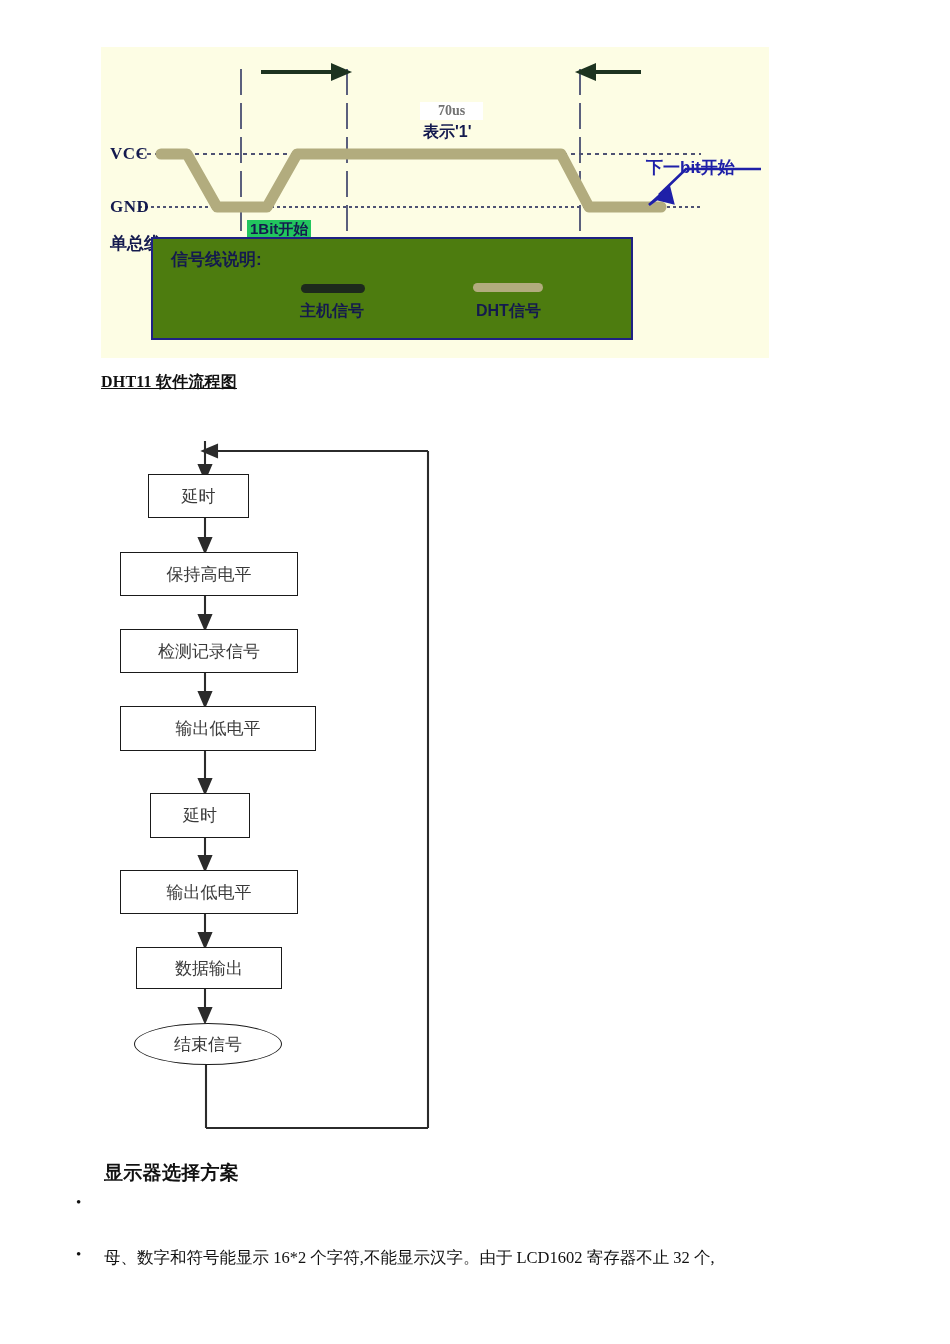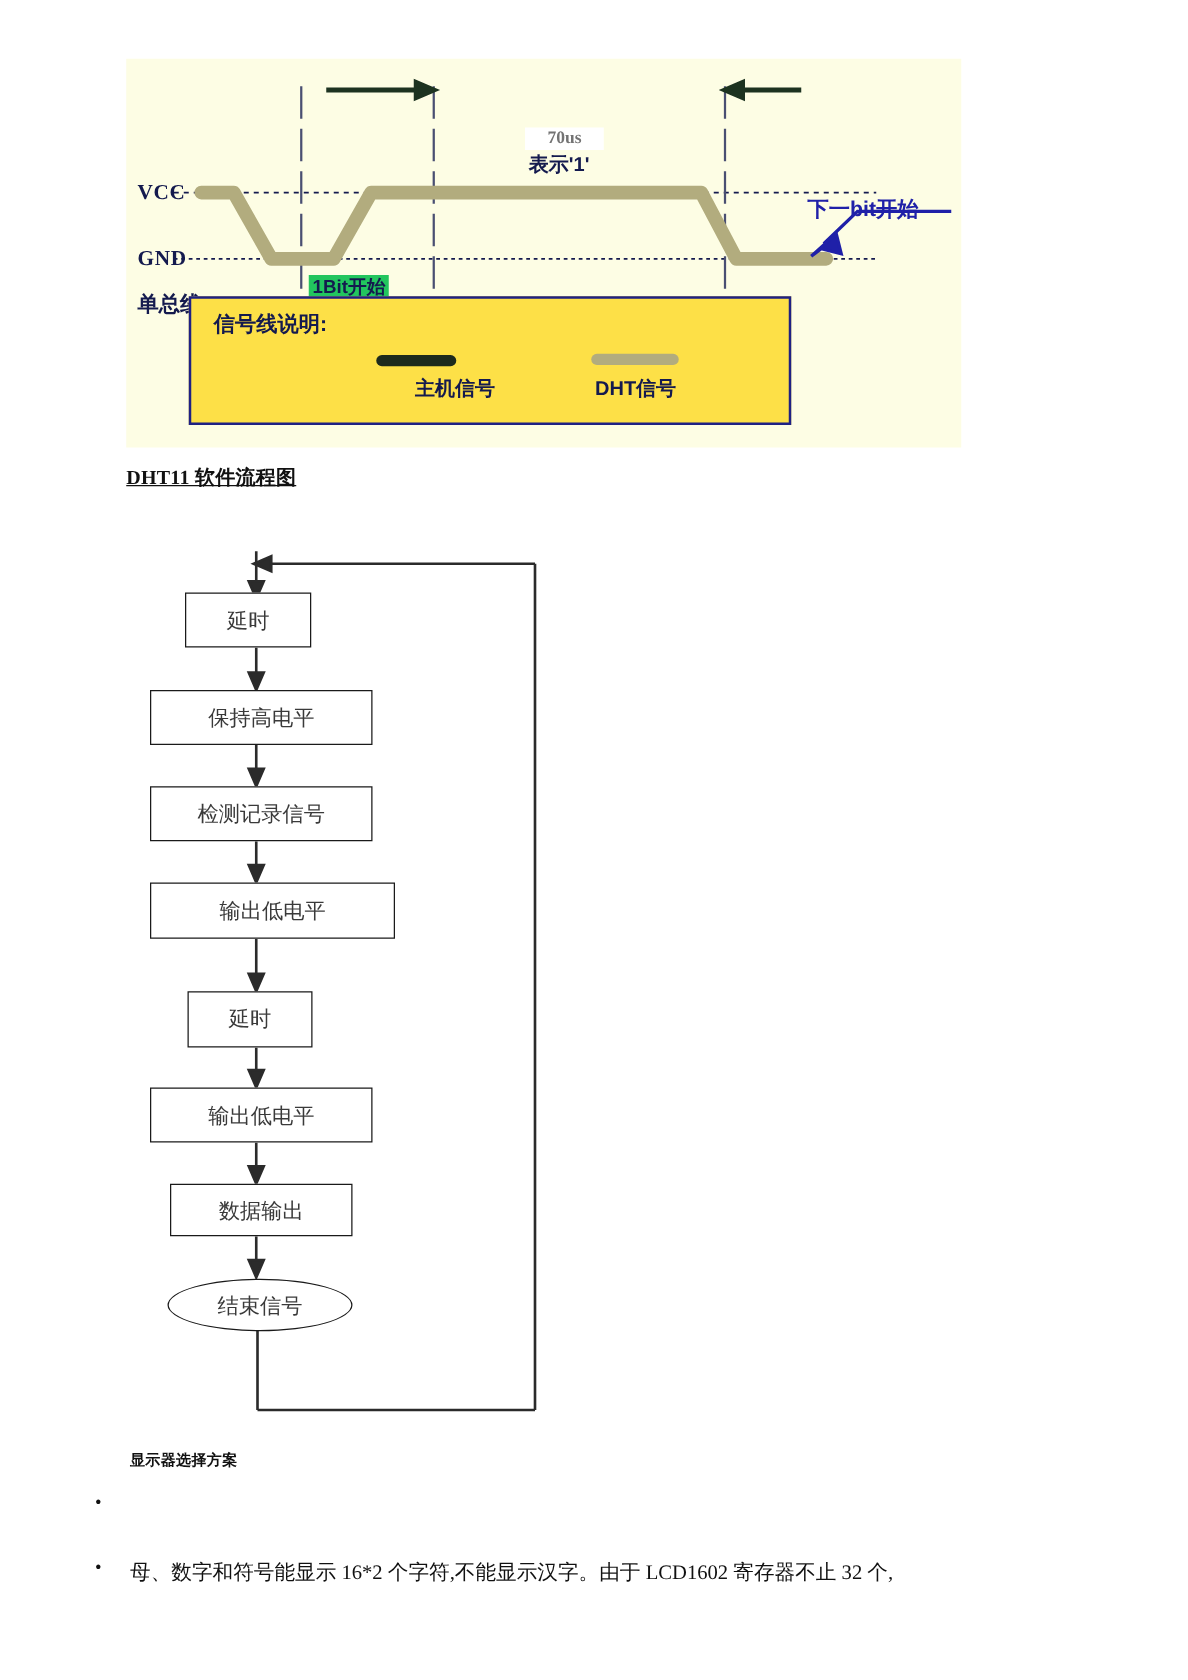--- a/index.html
+++ b/index.html
@@ -29,30 +29,30 @@
   #us70-label{left:319px;top:55px;font-size:14px;background:#ffffff;padding:1px 18px;
              font-family:Liberation Serif, serif;color:#737373;}
   #repr1-label{left:322px;top:75px;font-size:16px;color:#141a4e;
              font-family:"Liberation Sans","DejaVu Sans",sans-serif;}
   #next-bit-label{left:545px;top:97px;font-size:17px;color:#1f20a8;
              font-family:"Liberation Sans","DejaVu Sans",sans-serif;margin-top:12px;}
 
   
   #legend-box{
     position:absolute;left:50px;top:190px;width:482px;height:103px;
-    border:2px solid #1f2183;background:#fde047;box-sizing:border-box;
+    border:2px solid #1f2183;background:#4d7c0f;box-sizing:border-box;
   }
   #legend-title{position:absolute;left:18px;top:9px;font-size:17px;font-weight:bold;color:#141a4e;
              font-family:"Liberation Sans","DejaVu Sans",sans-serif;}
   .legend-swatch{position:absolute;height:9px;border-radius:5px;}
   #host-swatch{left:148px;top:45px;width:64px;background:#1d2a1c;}
   #dht-swatch{left:320px;top:44px;width:70px;background:#b2ac7e;}
   .legend-cap{position:absolute;top:62px;font-size:16px;font-weight:bold;color:#141a4e;
              font-family:"Liberation Sans","DejaVu Sans",sans-serif;white-space:nowrap;}
-  #host-caption{left:147px;margin-left:32px;}
+  #host-caption{left:147px;}
   #dht-caption{left:323px;}
 
   
   #flow-title{
     position:absolute;left:101px;top:372px;font-size:16px;font-weight:bold;color:#111;
     font-family:"Liberation Serif","DejaVu Serif",serif;
     text-decoration:underline;letter-spacing:.2px;white-space:nowrap;
   }
   #flow-area{position:absolute;left:0;top:0;width:950px;height:1344px;pointer-events:none;}
 
@@ -65,21 +65,21 @@
   .fellipse{
     position:absolute;box-sizing:border-box;border:1.8px solid #1a1a1a;background:#fff;
     border-radius:50%;display:flex;align-items:center;justify-content:center;
     font-size:17px;color:#3a3a3a;white-space:nowrap;
     font-family:"Liberation Serif","DejaVu Serif",serif;
   }
 
   
   #text-block{position:absolute;left:0;top:1160px;width:950px;}
   #section-heading{
-    position:absolute;left:104px;top:0;font-size:12px;font-weight:bold;color:#111;
+    position:absolute;left:104px;top:0;font-size:19px;font-weight:bold;color:#111;
     font-family:"Liberation Serif","DejaVu Serif",serif;letter-spacing:.3px;
   }
   .bullet-row{position:absolute;left:76px;width:860px;}
   .bullet-dot{position:absolute;left:0;top:2px;font-size:15px;color:#111;line-height:1;}
   .bullet-text{position:absolute;left:28px;top:0;width:810px;font-size:16.5px;color:#111;
     line-height:25px;font-family:"Liberation Serif","DejaVu Serif",serif;}
   .bullet-text div{white-space:nowrap;}
 </style>
 </head>
 <body>

